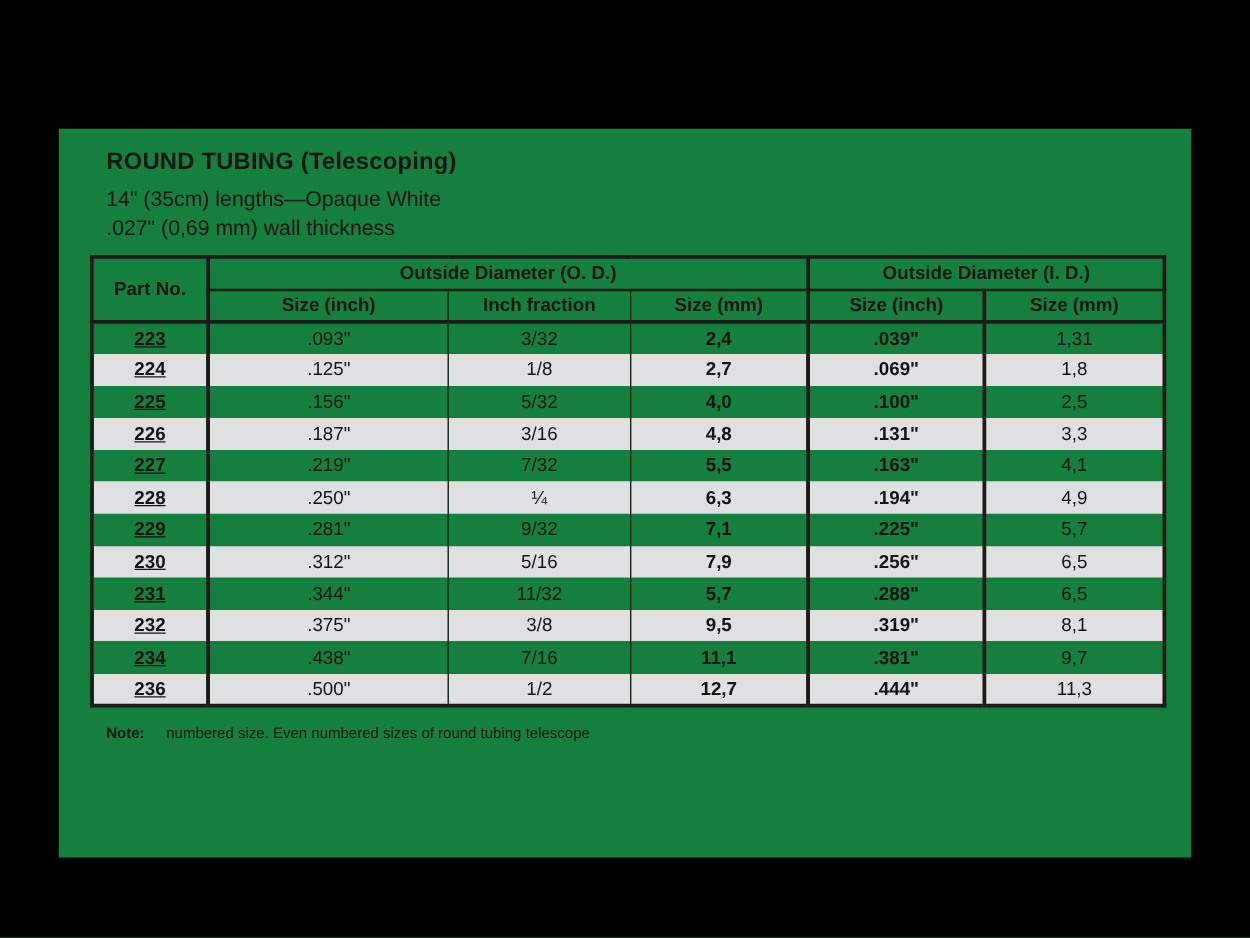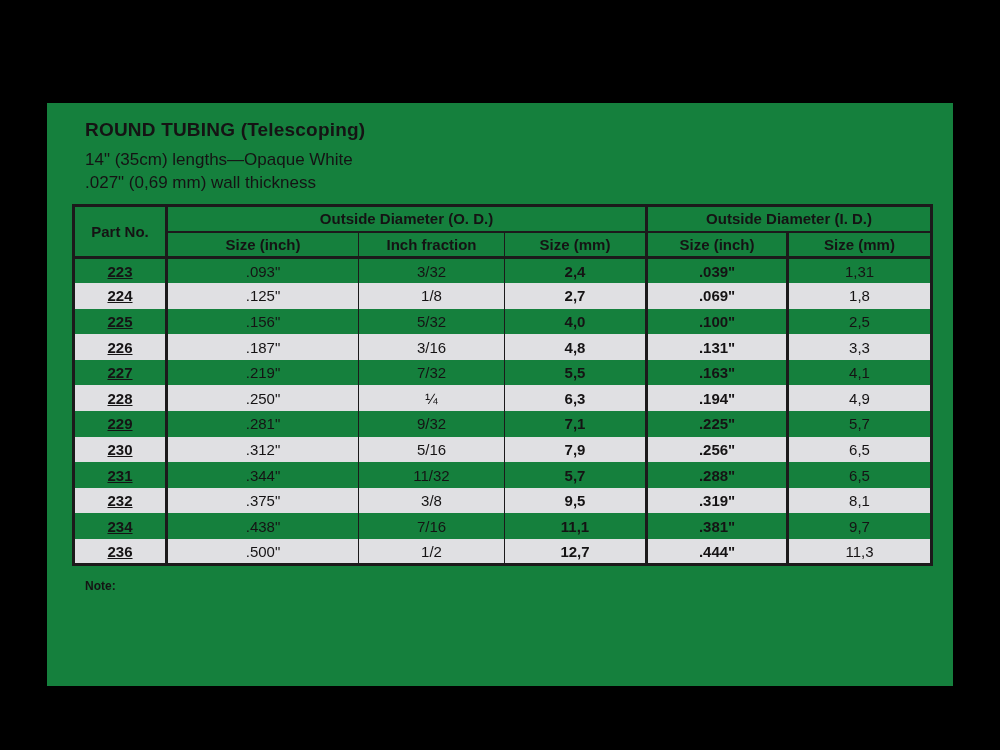--- a/index.html
+++ b/index.html
@@ -211,15 +211,16 @@
           <td class="vr-thin">1/2</td>
           <td class="vr-thick">12,7</td>
           <td class="vr-thick">.444"</td>
           <td>11,3</td>
         </tr>
       </tbody>
   </table>
 
   <div class="note">
     <span class="note-label">Note:</span>
+    <div>numbered size. Even numbered sizes of round tubing telescope</div>
   </div>
 
 </div>
 
 </body></html>

